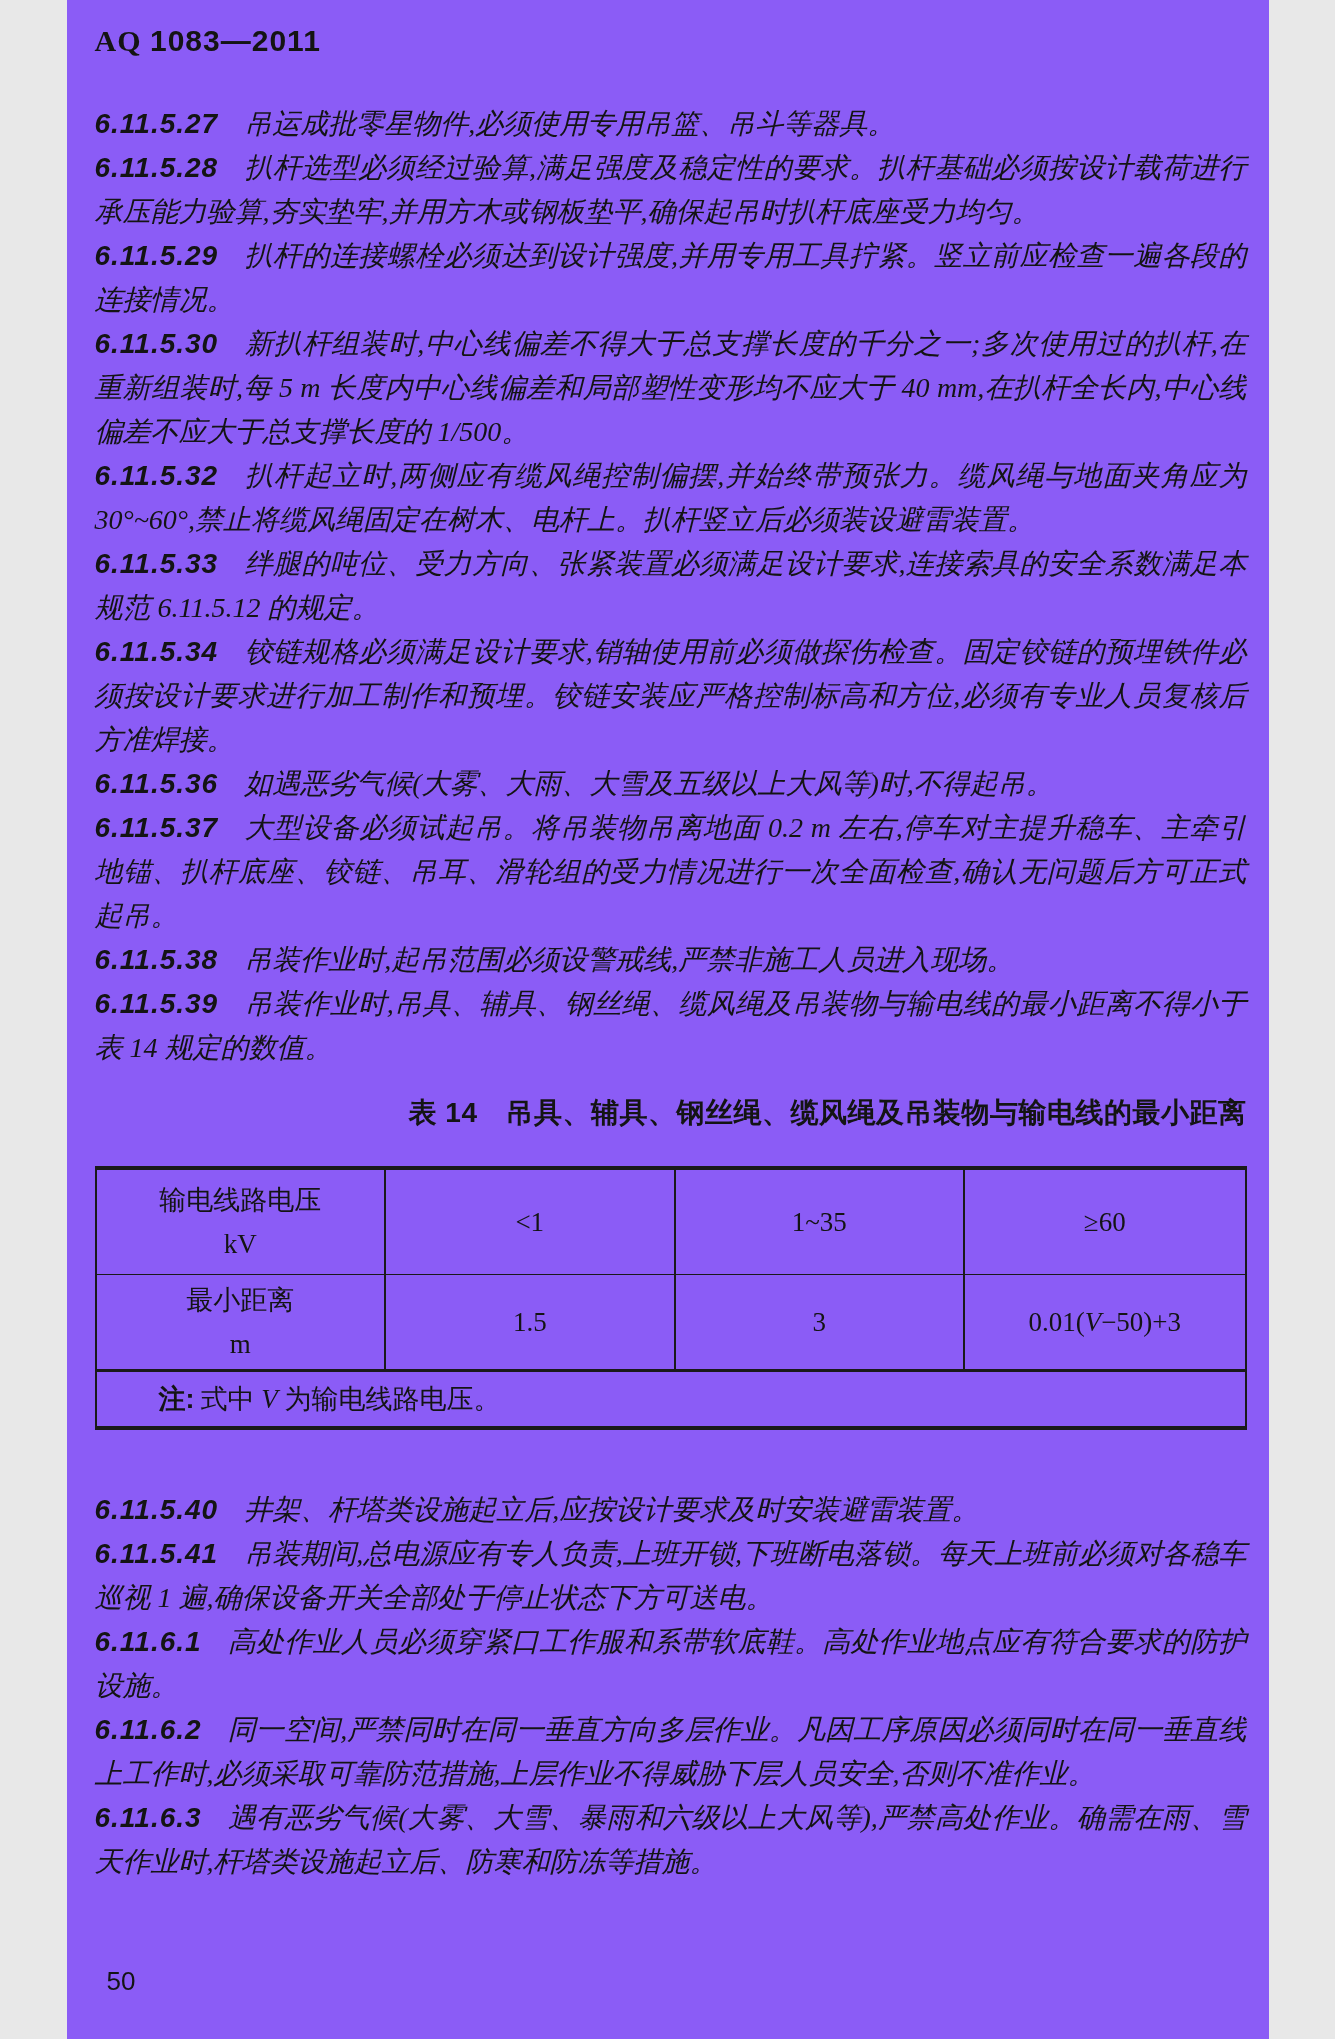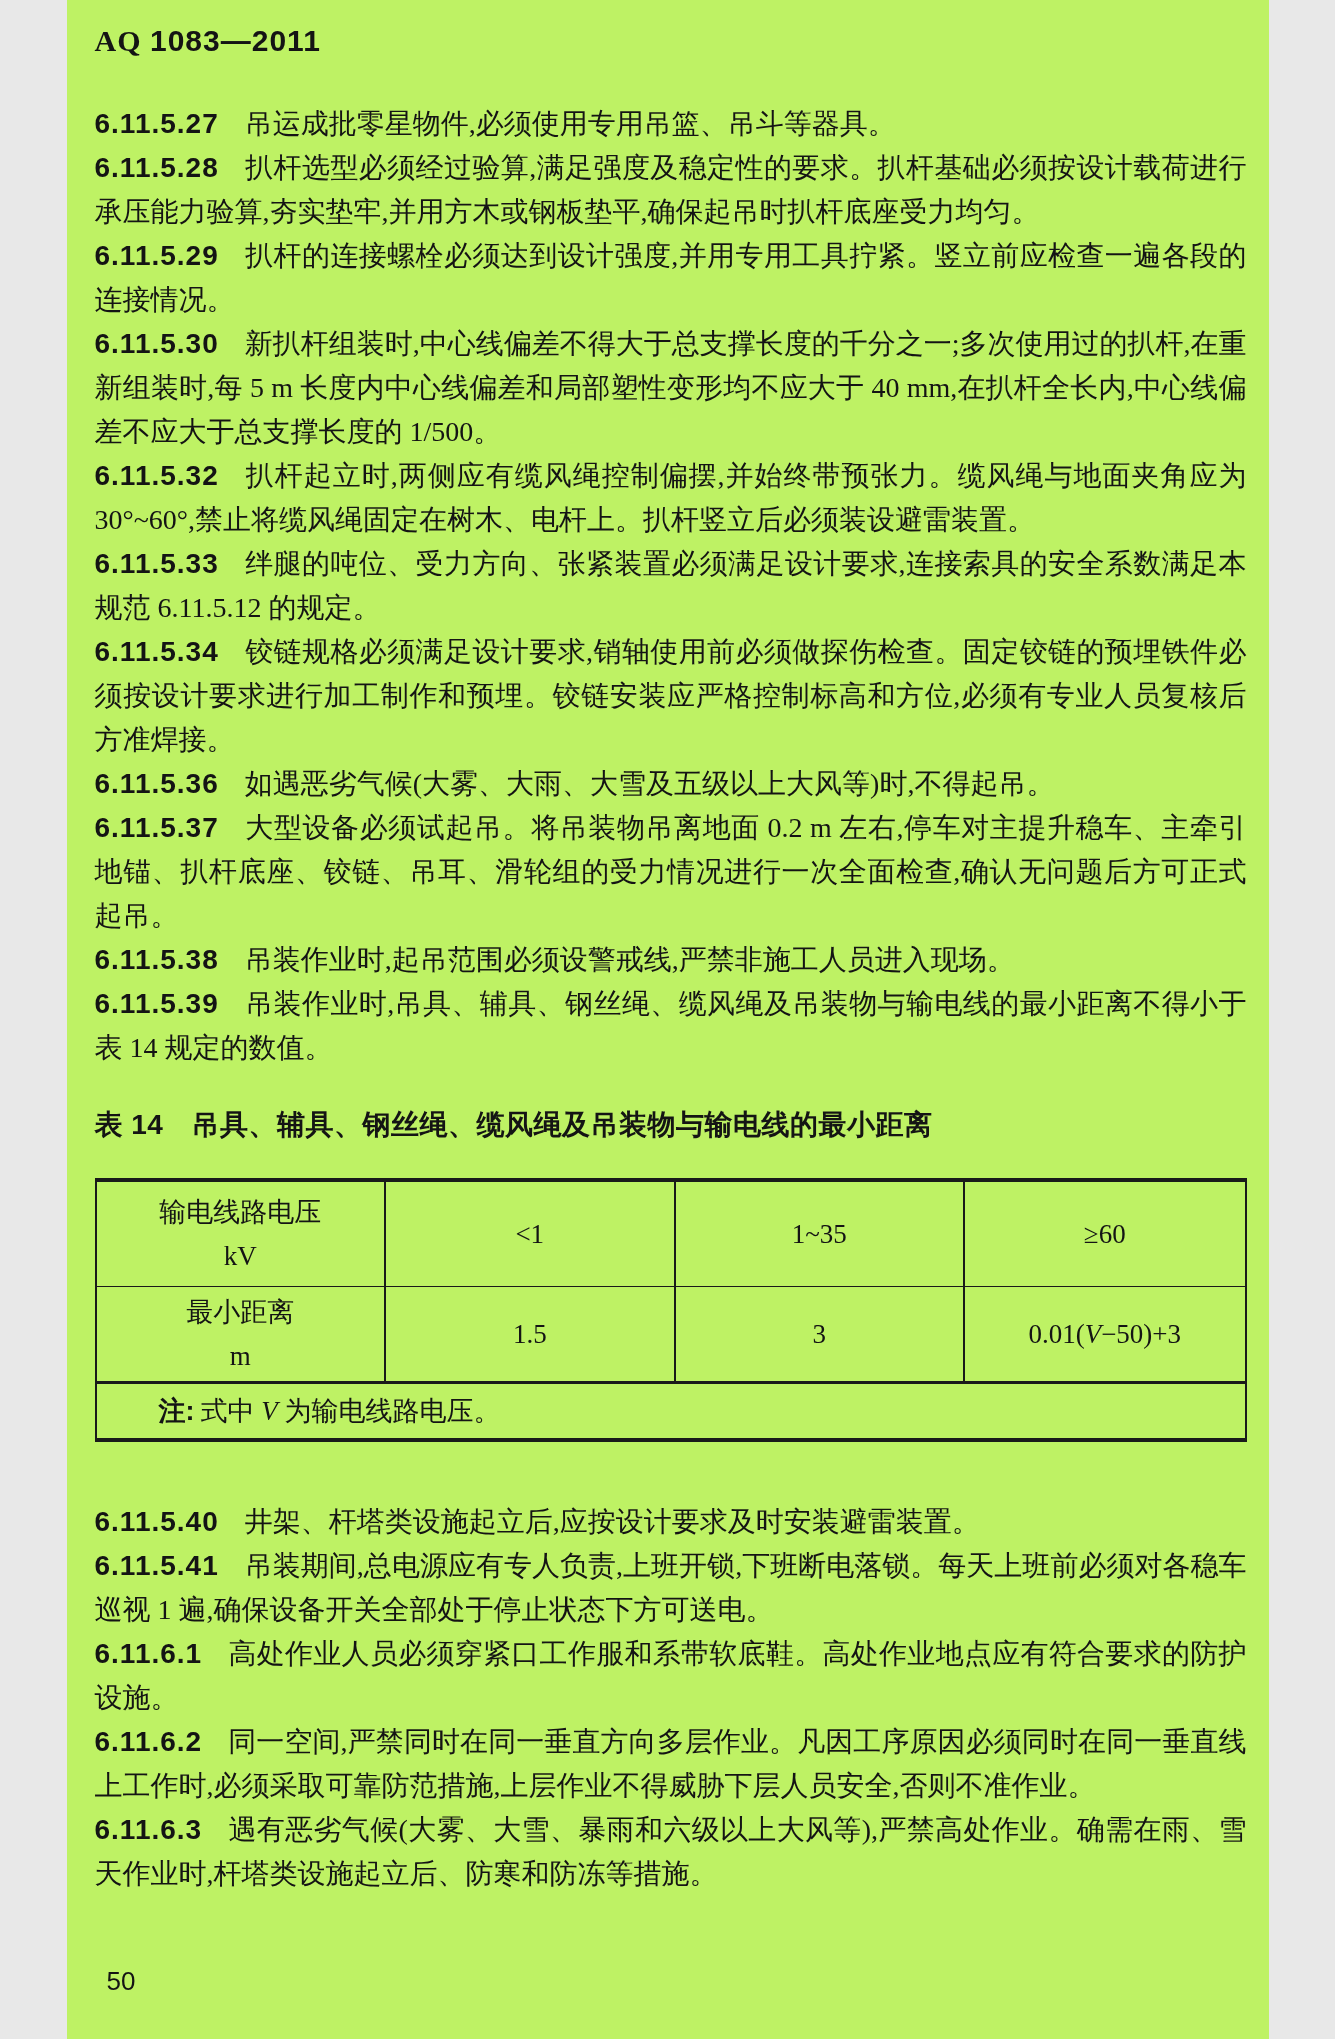--- a/index.html
+++ b/index.html
@@ -1,55 +1,55 @@
 <!DOCTYPE html>
 <html lang="zh"><head>
 <meta charset="utf-8">
 <style>
   html, body { margin: 0; padding: 0; background: #e8e8e8; }
   .page {
     position: relative;
     width: 1202px;
     height: 2039px;
     margin: 0 auto;
-    background: #bef264;
+    background: #8b5cf6;
     box-sizing: border-box;
     padding: 24px 22px 0 28px;
     font-family: "Liberation Serif", "DejaVu Serif", serif;
     color: #141414;
     overflow: hidden;
   }
   .doc-code {
     font-size: 30px;
     font-weight: 700;
     letter-spacing: 1px;
     font-family: "Liberation Serif", serif;
   }
   .doc-code .code-num {
     font-family: "Liberation Sans", sans-serif;
     font-weight: 600;
   }
-  .clauses { margin-top: 44px; }
+  .clauses { margin-top: 44px; font-style: italic; }
   p.clause {
     margin: 0;
     font-size: 28px;
     line-height: 44px;
     text-align: justify;
     text-justify: inter-character;
   }
   p.clause .num {
     font-family: "Liberation Sans", sans-serif;
     font-weight: 600;
     letter-spacing: 1px;
     margin-right: 26px;
     white-space: nowrap;
   }
   .table-title {
-    margin: 36px 0 34px 0;
-    text-align: left;
+    margin: 24px 0 34px 0;
+    text-align: right;
     font-family: "Liberation Sans", sans-serif;
     font-weight: 700;
     font-size: 28px;
     letter-spacing: 0.5px;
   }
   .table-title .t-label { margin-right: 28px; }
   table.min-dist {
     width: 100%;
     border-collapse: collapse;
     table-layout: fixed;

